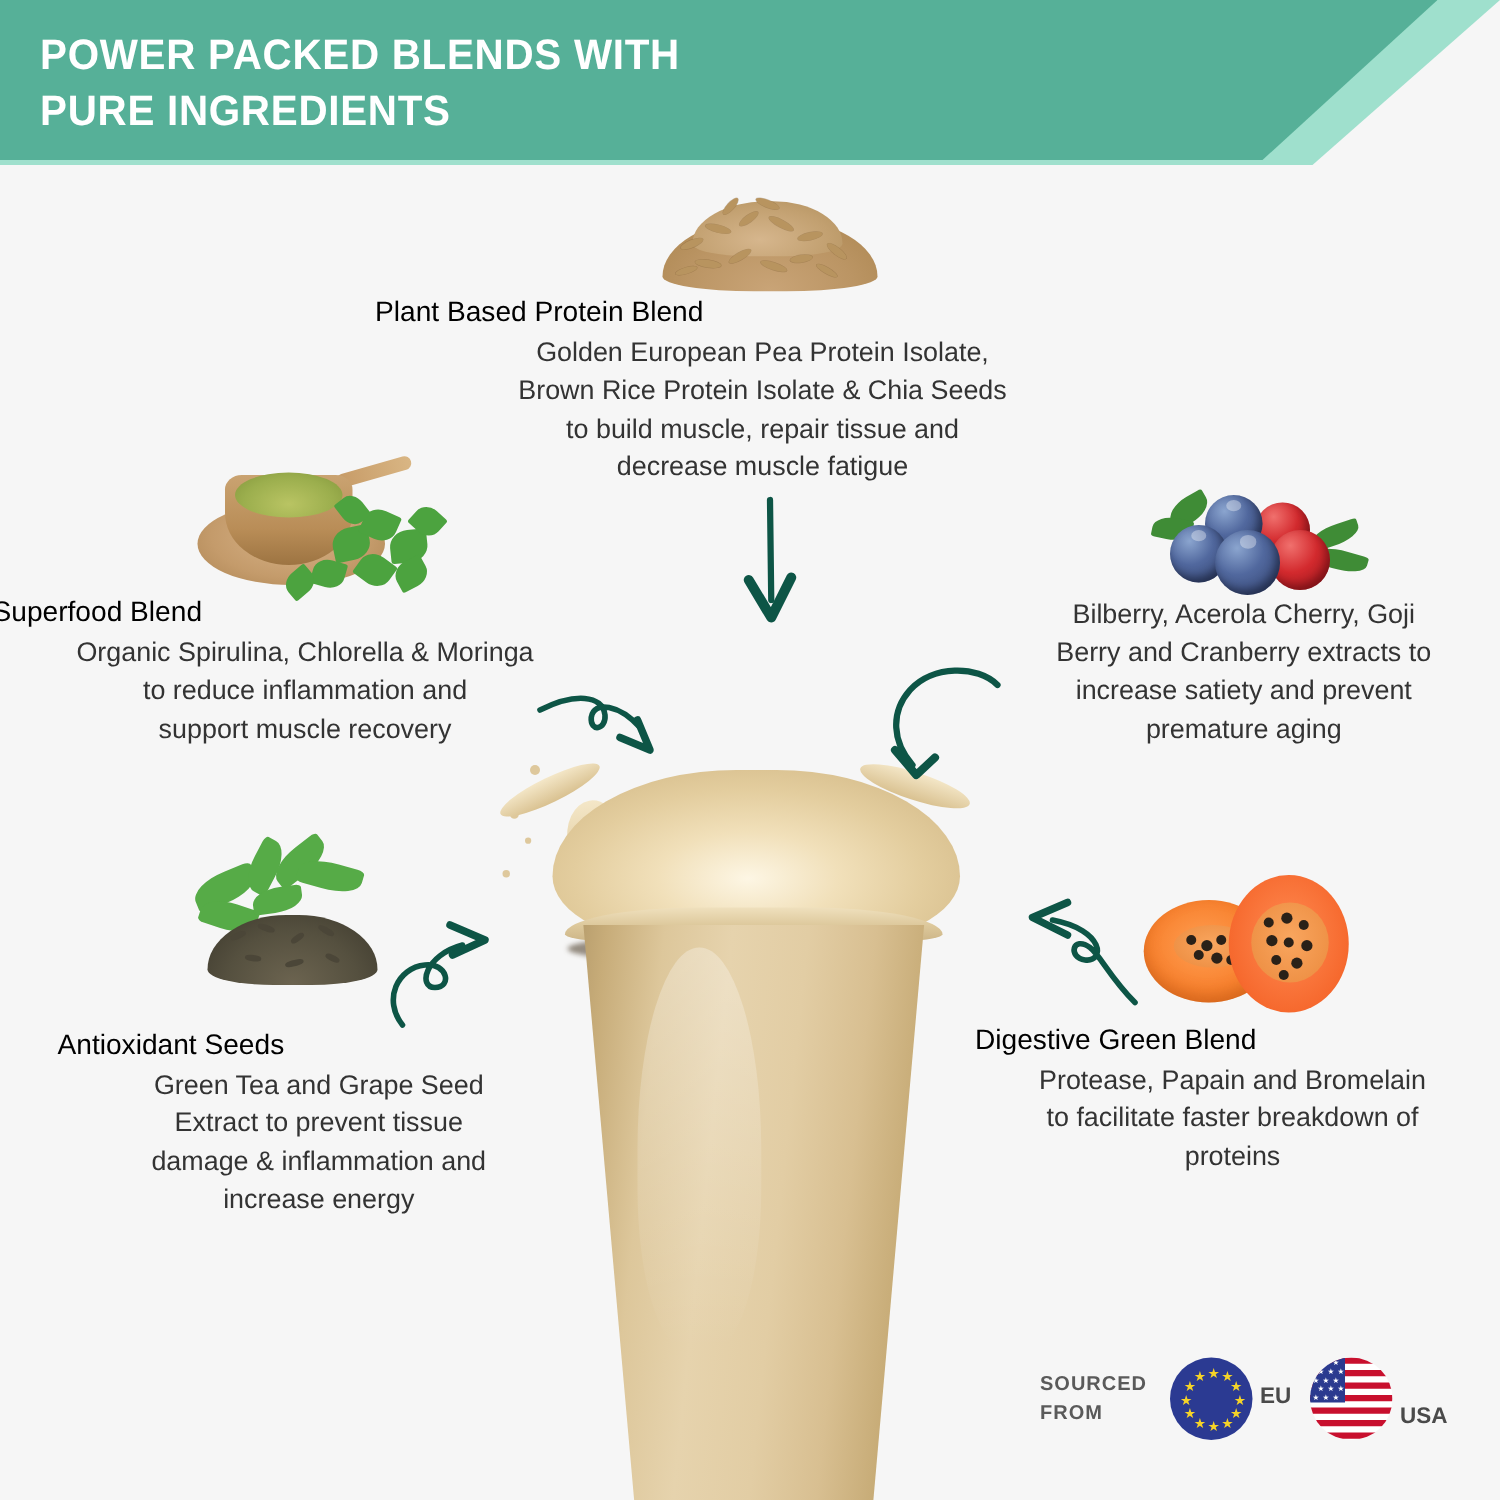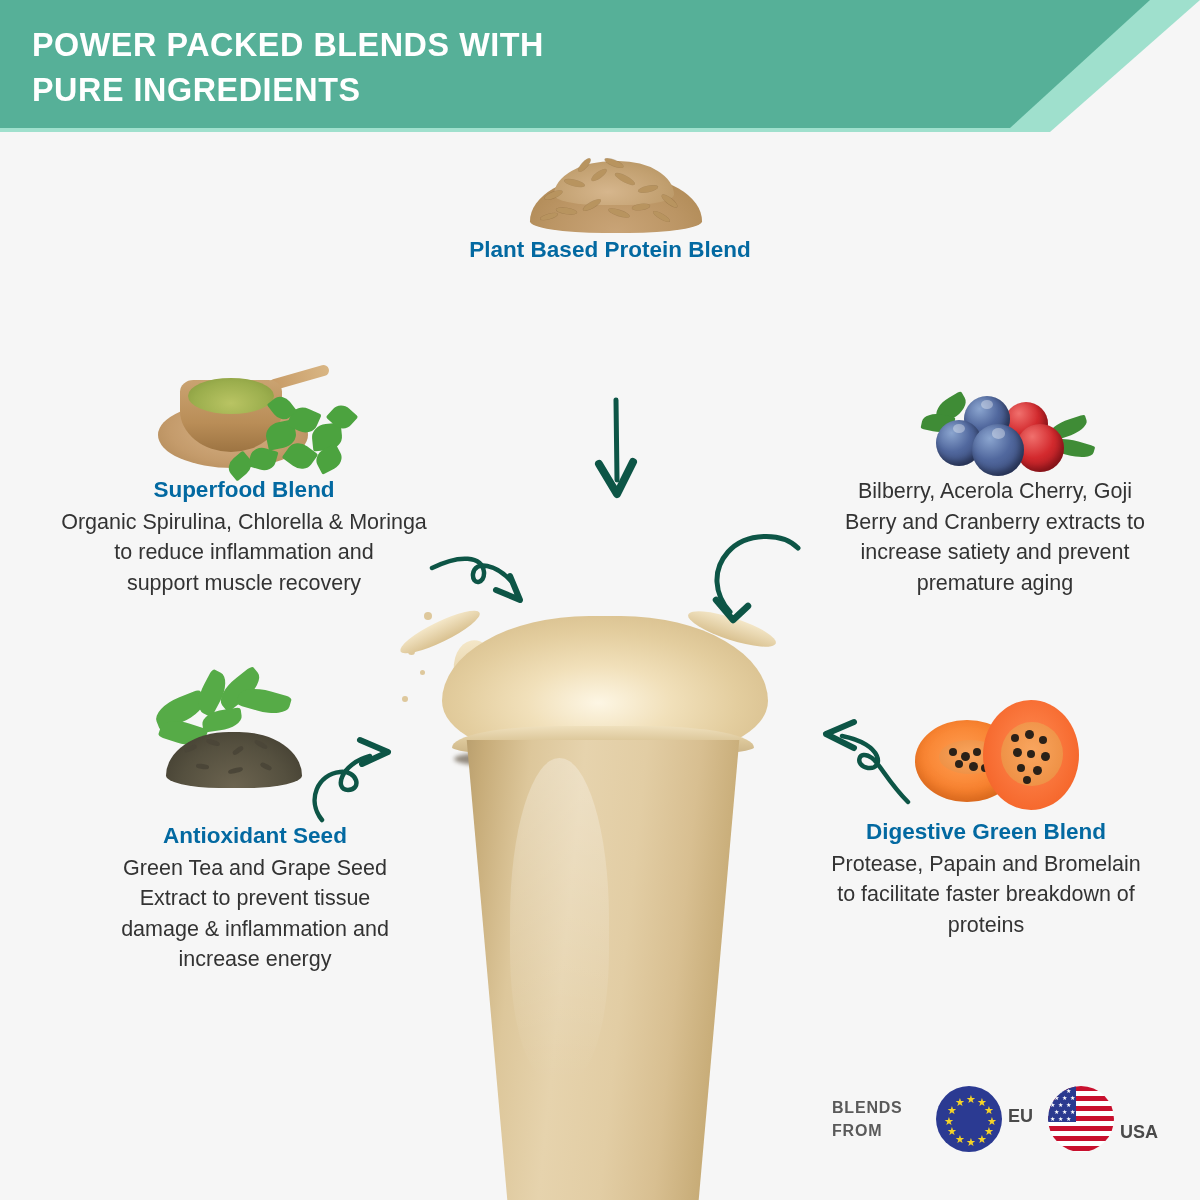--- a/index.html
+++ b/index.html
@@ -33,22 +33,22 @@
     line-height:1.32;
     text-transform:uppercase;
     transform:scaleX(0.95);
     transform-origin:left top;
     white-space:pre-line;
   }
 
   
   .blk { position:absolute; }
   .blk .b-title {
-    font-size:22.5px; font-weight:bold; color:#0369a1;
-    text-align:center; line-height:1.28; margin-bottom:2px;
+    font-size:22.5px; font-weight:normal; color:#000000;
+    line-height:1.28; margin-bottom:2px;
   }
   .blk .b-body {
     font-size:21.5px; color:#333333; text-align:center;
     line-height:1.42; white-space:pre-line;
   }
 
   
   #blk-protein   { left:300px; top:236px;  width:620px; }
   #blk-superfood { left:-6px;  top:476px;  width:500px; }
   #blk-berry     { left:790px; top:476px;  width:410px; }
@@ -360,53 +360,57 @@
     <path d="M60 12 L88 24 L62 36" stroke="#0d5546" stroke-width="6" fill="none" stroke-linecap="round" stroke-linejoin="round"></path>
   </svg>
 
   <svg class="arrow-svg" style="left:800px; top:700px;" width="135" height="115" viewBox="0 0 135 115">
     <path d="M108 102 C88 82, 80 64, 72 58 C58 48, 54 66, 68 68 C84 70, 84 44, 42 36" stroke="#0d5546" stroke-width="4.5" fill="none" stroke-linecap="round"></path>
     <path d="M54 22 L26 34 L54 48" stroke="#0d5546" stroke-width="6" fill="none" stroke-linecap="round" stroke-linejoin="round"></path>
   </svg>
 
   <div class="blk" id="blk-protein">
     <div class="b-title">Plant Based Protein Blend</div>
+    <div class="b-body">Golden European Pea Protein Isolate,
+Brown Rice Protein Isolate &amp; Chia Seeds
+to build muscle, repair tissue and
+decrease muscle fatigue</div>
   </div>
 
   <div class="blk" id="blk-superfood">
     <div class="b-title">Superfood Blend</div>
     <div class="b-body">Organic Spirulina, Chlorella &amp; Moringa
 to reduce inflammation and
 support muscle recovery</div>
   </div>
 
   <div class="blk" id="blk-berry">
     <div class="b-body">Bilberry, Acerola Cherry, Goji
 Berry and Cranberry extracts to
 increase satiety and prevent
 premature aging</div>
   </div>
 
   <div class="blk" id="blk-anti">
-    <div class="b-title">Antioxidant Seed</div>
+    <div class="b-title">Antioxidant Seeds</div>
     <div class="b-body">Green Tea and Grape Seed
 Extract to prevent tissue
 damage &amp; inflammation and
 increase energy</div>
   </div>
 
   <div class="blk" id="blk-digest">
     <div class="b-title">Digestive Green Blend</div>
     <div class="b-body">Protease, Papain and Bromelain
 to facilitate faster breakdown of
 proteins</div>
   </div>
 
   <div id="sourced">
-    <div class="sourced-label">BLENDS
+    <div class="sourced-label">SOURCED
 FROM</div>
 
     <div class="flag-circle" id="eu-flag">
       <div class="eu-star" style="left:30px; top:8px;">★</div>
       <div class="eu-star" style="left:41px; top:11px;">★</div>
       <div class="eu-star" style="left:48px; top:19px;">★</div>
       <div class="eu-star" style="left:51px; top:30px;">★</div>
       <div class="eu-star" style="left:48px; top:40px;">★</div>
       <div class="eu-star" style="left:41px; top:48px;">★</div>
       <div class="eu-star" style="left:30px; top:51px;">★</div>

